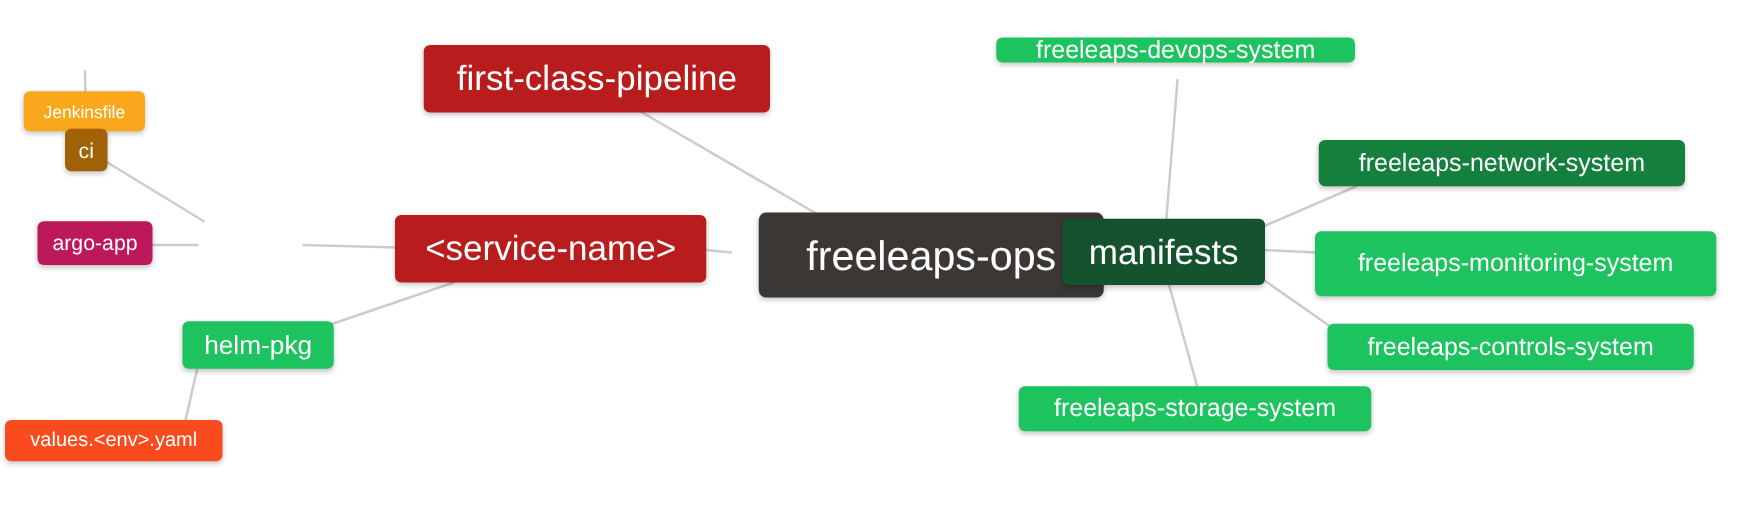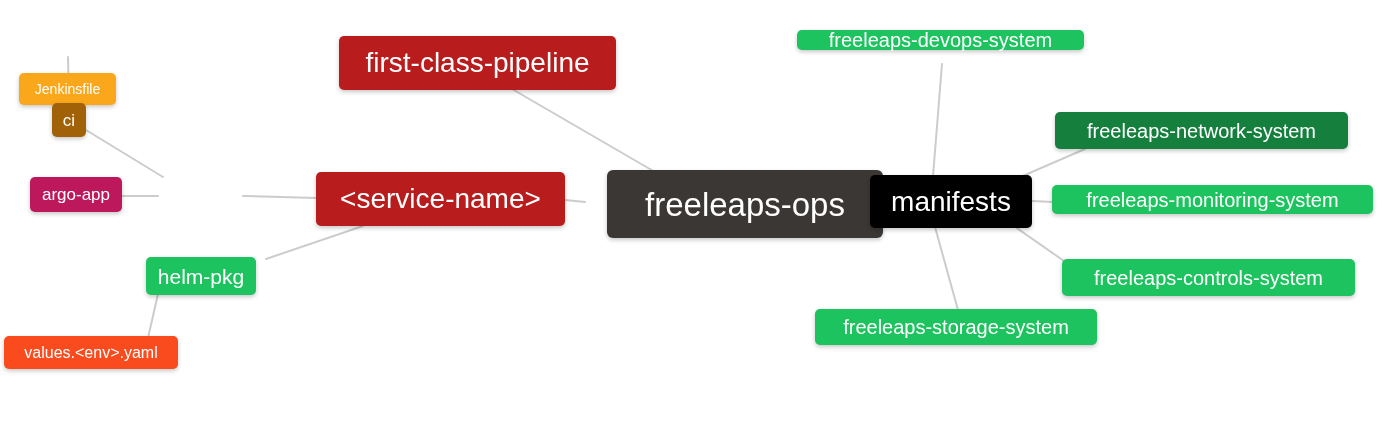--- a/index.html
+++ b/index.html
@@ -37,29 +37,29 @@
     box-shadow: 0 2px 4px rgba(0,0,0,0.22);
     white-space: nowrap;
     cursor: default;
     line-height: 1;
   }
   
   .n-jenkinsfile        { left: 19px;   top: 25px;  width: 97px;  height: 32px; font-size: 14px; margin-top: 48px; }
   .n-ci                 { left: 52px;   top: 103px; width: 34px;  height: 34px; font-size: 17px; }
   .n-argo-app           { left: 30px;   top: 177px; width: 92px;  height: 35px; font-size: 17px; }
   .n-env                { left: 158px;  top: 175px; width: 86px;  height: 39px; font-size: 21px; }
-  .n-helm-pkg           { left: 146px;  top: 257px; width: 110px; height: 38px; font-size: 21px; }
+  .n-helm-pkg           { left: 146px;  top: 257px; width: 121px; height: 38px; font-size: 21px; }
   .n-values-env-yaml    { left: 4px;    top: 336px; width: 174px; height: 33px; font-size: 16px; }
   .n-first-class-pipeline { left: 315px; top: 36px; width: 277px; height: 54px; font-size: 28px; }
   .n-service-name       { left: 316px;  top: 172px; width: 249px; height: 54px; font-size: 28px; }
   .n-freeleaps-ops      { left: 583px;  top: 170px; width: 276px; height: 68px; font-size: 33px; border-radius: 6px; margin-left: 24px; }
   .n-manifests          { left: 850px;  top: 175px; width: 162px; height: 53px; font-size: 28px; }
   .n-devops-system      { left: 797px;  top: 30px;  width: 287px; height: 20px; font-size: 20px; }
   .n-network-system     { left: 1055px; top: 112px; width: 293px; height: 37px; font-size: 20px; }
-  .n-monitoring-system  { left: 1052px; top: 185px; width: 321px; height: 29px; font-size: 20px; }
+  .n-monitoring-system  { left: 1052px; top: 185px; width: 321px; height: 52px; font-size: 20px; }
   .n-controls-system    { left: 1062px; top: 259px; width: 293px; height: 37px; font-size: 20px; }
   .n-storage-system     { left: 815px;  top: 309px; width: 282px; height: 36px; font-size: 20px; }
 </style>
 </head>
 <body>
 
 <div class="canvas">
 
   <svg class="edge-layer" viewBox="0 0 1390 421" xmlns="http://www.w3.org/2000/svg">
     <line class="edge" x1="68" y1="57" x2="69" y2="104" style="stroke: rgb(204, 204, 204);"></line>
@@ -79,20 +79,20 @@
   </svg>
 
   <div class="node n-jenkinsfile" style="background: rgb(251, 167, 27); color: rgb(255, 255, 255);">Jenkinsfile</div>
   <div class="node n-ci" style="background: #a16207; color: rgb(255, 255, 255);">ci</div>
   <div class="node n-argo-app" style="background: #be185d; color: rgb(255, 255, 255);">argo-app</div>
   <div class="node n-helm-pkg" style="background: rgb(29, 195, 94); color: rgb(255, 255, 255);">helm-pkg</div>
   <div class="node n-values-env-yaml" style="background: rgb(249, 75, 30); color: rgb(255, 255, 255);">values.&lt;env&gt;.yaml</div>
   <div class="node n-first-class-pipeline" style="background: #b91c1c; color: rgb(255, 255, 255); margin-left: 24px;">first-class-pipeline</div>
   <div class="node n-service-name" style="background: #b91c1c; color: rgb(255, 255, 255);">&lt;service-name&gt;</div>
   <div class="node n-freeleaps-ops" style="background: rgb(59, 55, 52); color: rgb(255, 255, 255);">freeleaps-ops</div>
-  <div class="node n-manifests" style="background: #000000; color: rgb(255, 255, 255); margin-left: 20px;">manifests</div>
+  <div class="node n-manifests" style="background: #14532d; color: rgb(255, 255, 255);">manifests</div>
   <div class="node n-devops-system" style="background: rgb(29, 195, 94); color: rgb(255, 255, 255);">freeleaps-devops-system</div>
   <div class="node n-network-system" style="background: #15803d; color: rgb(255, 255, 255);">freeleaps-network-system</div>
   <div class="node n-monitoring-system" style="background: rgb(29, 195, 94); color: rgb(255, 255, 255);">freeleaps-monitoring-system</div>
   <div class="node n-controls-system" style="background: rgb(29, 195, 94); color: rgb(255, 255, 255); text-align: center;">freeleaps-controls-system</div>
   <div class="node n-storage-system" style="background: rgb(29, 195, 94); color: rgb(255, 255, 255);">freeleaps-storage-system</div>
 
 </div>
 
 </body></html>

